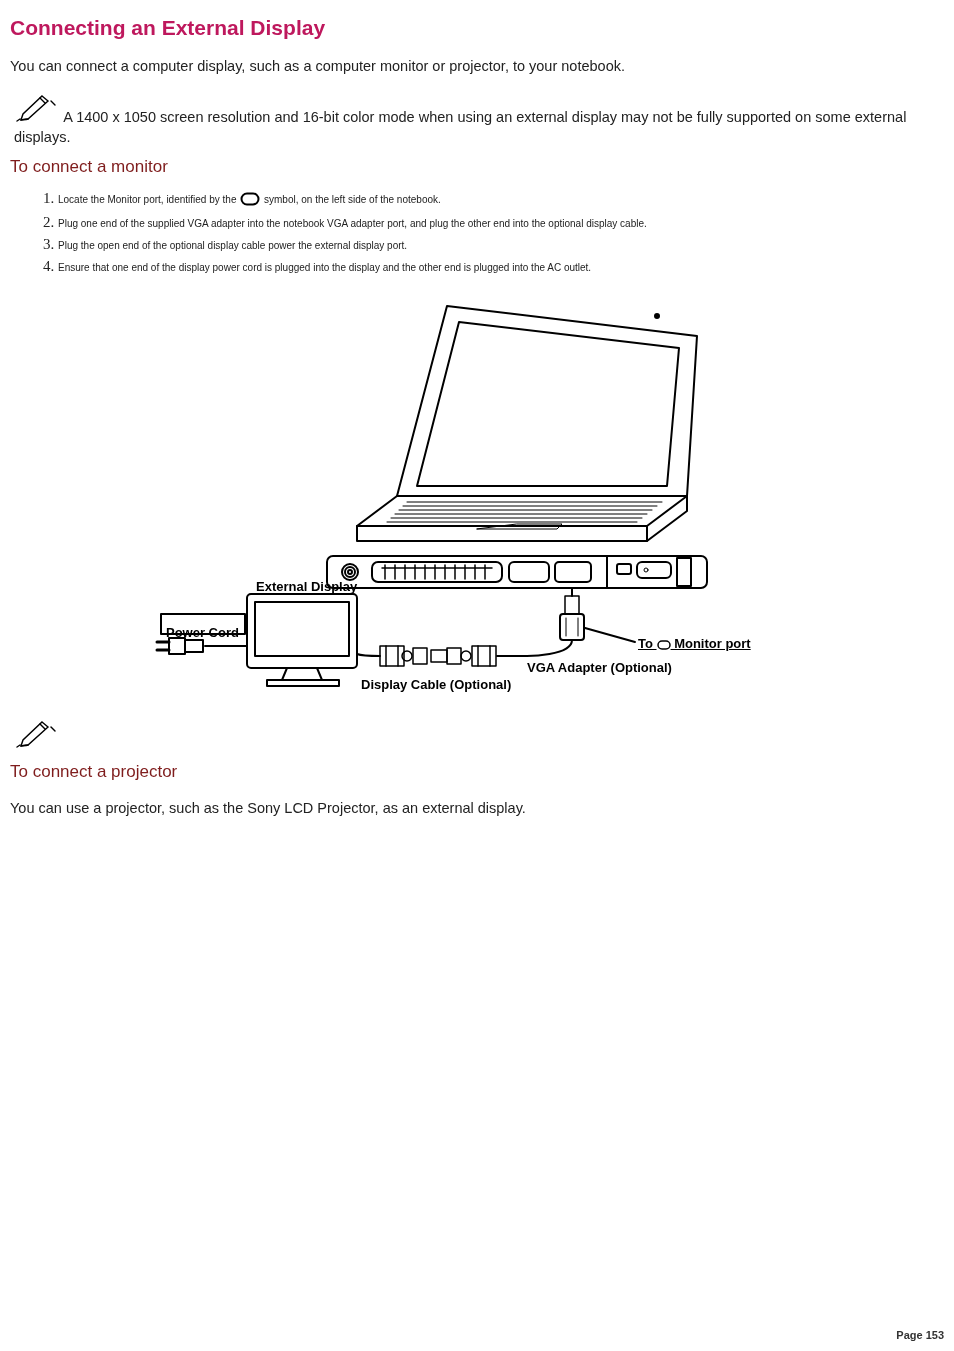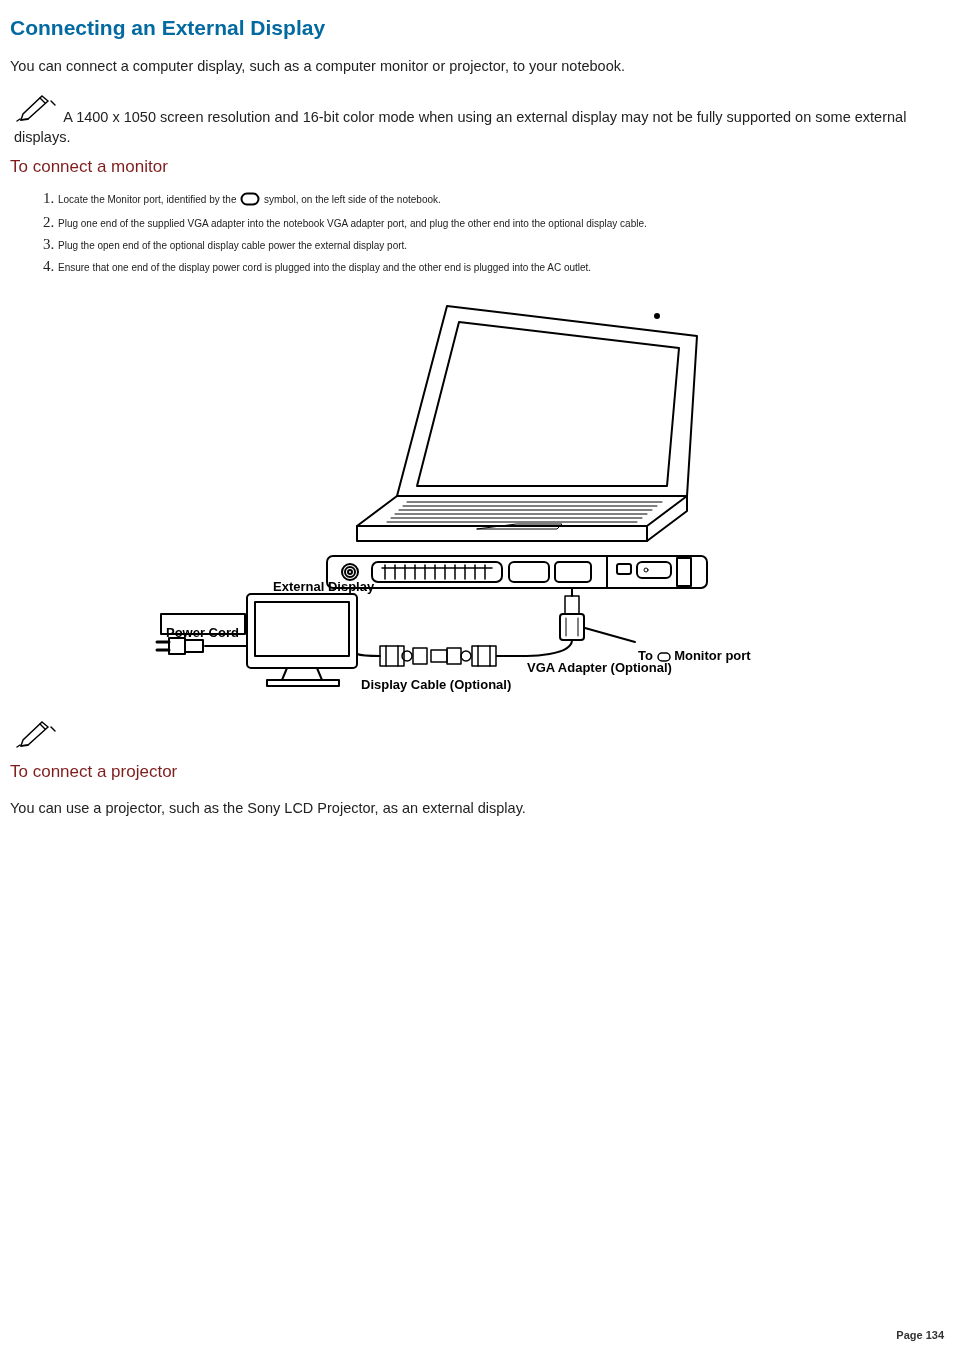--- a/index.html
+++ b/index.html
@@ -6,21 +6,21 @@
     font-family: Verdana, Geneva, sans-serif;
     font-size: 14.5px;
     color: #222;
     margin: 0;
     padding: 10px 10px 20px 10px;
     width: 954px;
     box-sizing: border-box;
     line-height: 1.35;
   }
   h1.page-title {
-    color: #0369a1;
+    color: #be185d;
     font-size: 21px;
     font-weight: bold;
     margin: 4px 0 12px 0;
   }
   h2.sub-heading {
     color: #7f1d1d;
     font-size: 17px;
     font-weight: normal;
     margin: 6px 0 10px 0;
   }
@@ -195,23 +195,23 @@
         <path d="M120 350 C100 350 85 350 78 350"></path>
         <rect x="58" y="344" width="18" height="12"></rect>
         <rect x="42" y="342" width="16" height="16"></rect>
         <line x1="30" y1="346" x2="42" y2="346" stroke-width="3"></line>
         <line x1="30" y1="354" x2="42" y2="354" stroke-width="3"></line>
 
         <rect x="34" y="318" width="84" height="20"></rect>
       </g>
     </svg>
 
-    <span class="label-text" style="left:146px; top:282px;">External Display</span>
+    <span class="label-text" style="left:129px; top:282px;">External Display</span>
     <span class="label-text" style="left:39px; top:321px;margin-top:7px;">Power Cord</span>
-    <span class="label-text" style="left:511px; top:351px;">
+    <span class="label-text" style="left:511px; top:339px;text-decoration:underline;">
       <span>To </span><svg style="vertical-align:middle" width="14" height="10" viewBox="0 0 14 10">
           <rect x="1" y="1" width="12" height="8" rx="4" fill="none" stroke="#000" stroke-width="1.5"></rect>
         </svg><span> Monitor port</span>
     </span>
     <span class="label-text" style="left:400px; top:363px;">VGA Adapter (Optional)</span>
     <span class="label-text" style="left:234px; top:380px;">Display Cable (Optional)</span>
   </div>
 </div>
 
 <div class="note-block">
@@ -225,13 +225,13 @@
         <path d="M37 9 L41 13"></path>
       </g>
     </svg>
   </span>
 </div>
 
 <h2 class="sub-heading">To connect a projector</h2>
 
 <p>You can use a projector, such as the Sony LCD Projector, as an external display.</p>
 
-<div class="page-footer">Page 134</div>
+<div class="page-footer">Page 153</div>
 
 </body></html>

